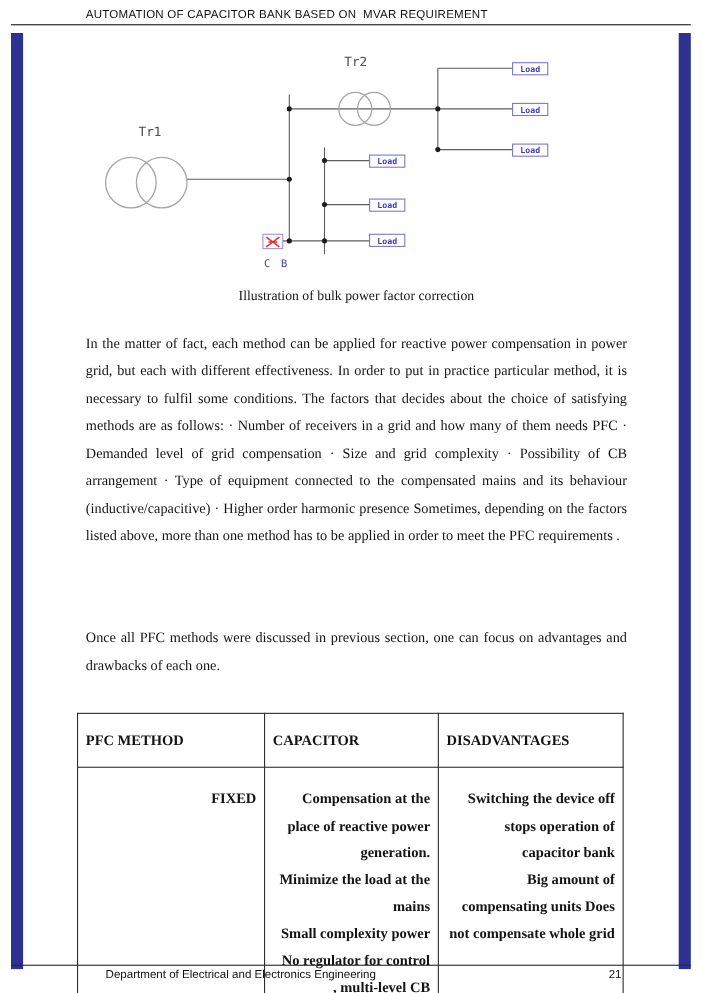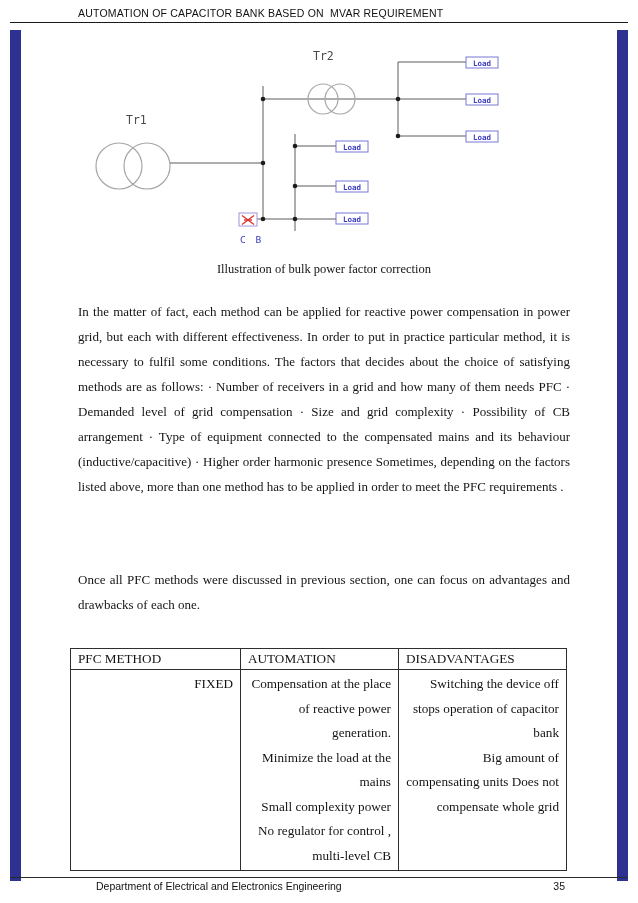--- a/index.html
+++ b/index.html
@@ -29,22 +29,22 @@
   .cb-rect{stroke:var(--cb-border);stroke-width:1;fill:#fff;}
   .cb-x{stroke:var(--cb-red);stroke-width:1.4;}
   .cb-text{font-family:"DejaVu Sans Mono",monospace;font-size:9.5px;fill:var(--load-blue);letter-spacing:2px;}
   .caption{position:absolute;left:78px;top:262px;width:492px;text-align:center;font-size:12.5px;}
   .para{position:absolute;left:78px;width:492px;font-size:13px;line-height:25px;text-align:justify;}
   .para1{top:299px;}
   .heading{position:absolute;left:78px;top:509px;width:492px;font-size:13.4px;font-weight:bold;}
   .para2{top:567px;}
   .pfc-table{position:absolute;left:70px;top:648px;border-collapse:collapse;table-layout:fixed;
         width:496px;font-size:13.2px;}
-  .pfc-table th,.pfc-table td{border:1px solid #2e2e2e;padding:2px 7px;text-align:left;
-        font-weight:normal;vertical-align:top;}
+  .pfc-table th,.pfc-table td{border:1px solid #2e2e2e;padding:16px 7px;text-align:left;
+        font-weight:bold;vertical-align:top;}
   .pfc-table th{height:20px;}
   .th-method{font-weight:bold;}
   .pfc-table td{height:183px;line-height:24.5px;text-align:right;}
   .cell-text{white-space:pre-wrap;text-align:justify;}
   .footer-rule{position:absolute;left:10px;top:877px;width:618px;height:1px;background:#2a2a2a;}
   .footer-left{position:absolute;left:96px;top:880px;font-family:"Liberation Sans",sans-serif;
         font-size:10.5px;color:#111;}
   .footer-right{position:absolute;right:73px;top:880px;font-family:"Liberation Sans",sans-serif;
         font-size:10.5px;color:#111;}
 </style>
@@ -139,34 +139,34 @@
 
   <table class="pfc-table">
     <colgroup>
       <col style="width:170px">
       <col style="width:158px">
       <col style="width:168px">
     </colgroup>
     <thead>
       <tr>
         <th class="th-method">PFC METHOD</th>
-        <th>AUTOMATION</th>
+        <th>CAPACITOR</th>
         <th>DISADVANTAGES</th>
       </tr>
     </thead>
     <tbody>
       <tr>
         <td>FIXED</td>
         <td class="cell-text"> Compensation at the place of reactive power generation.
 Minimize the load at the mains
 Small complexity power
  No regulator for control , multi-level CB</td>
         <td class="cell-text">Switching the device off stops operation of capacitor bank
  Big amount of compensating units Does not compensate whole grid</td>
       </tr>
     </tbody>
   </table>
 
   <div class="footer-rule"></div>
   <div class="footer-left">Department of Electrical and Electronics Engineering</div>
-  <div class="footer-right">35</div>
+  <div class="footer-right">21</div>
 
 </div>
 
 </body></html>

